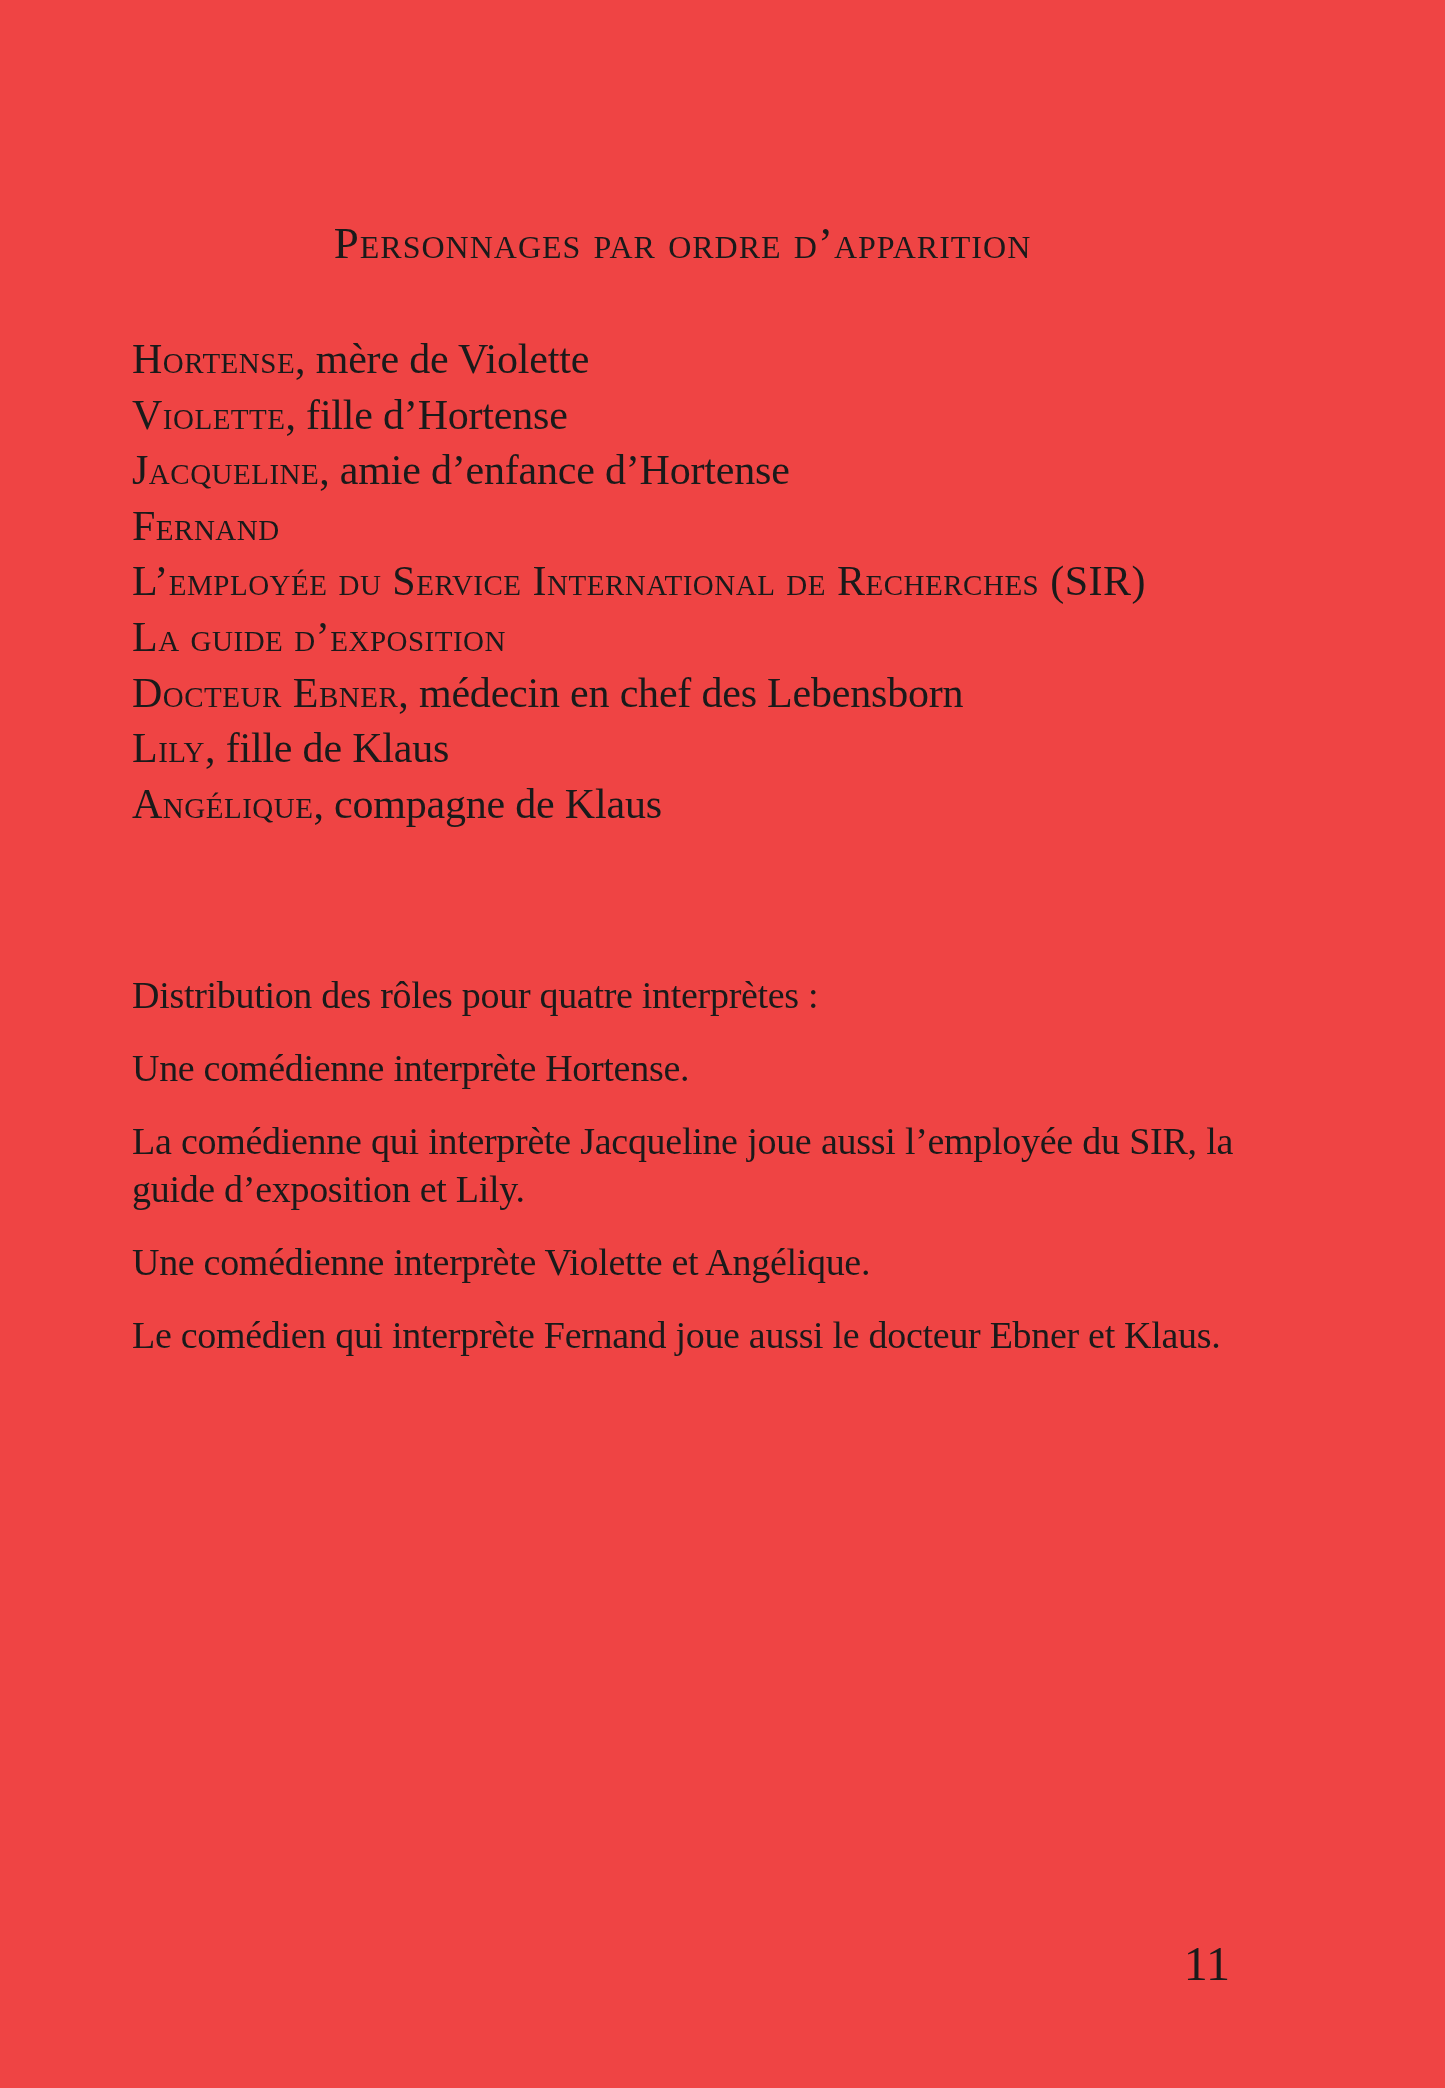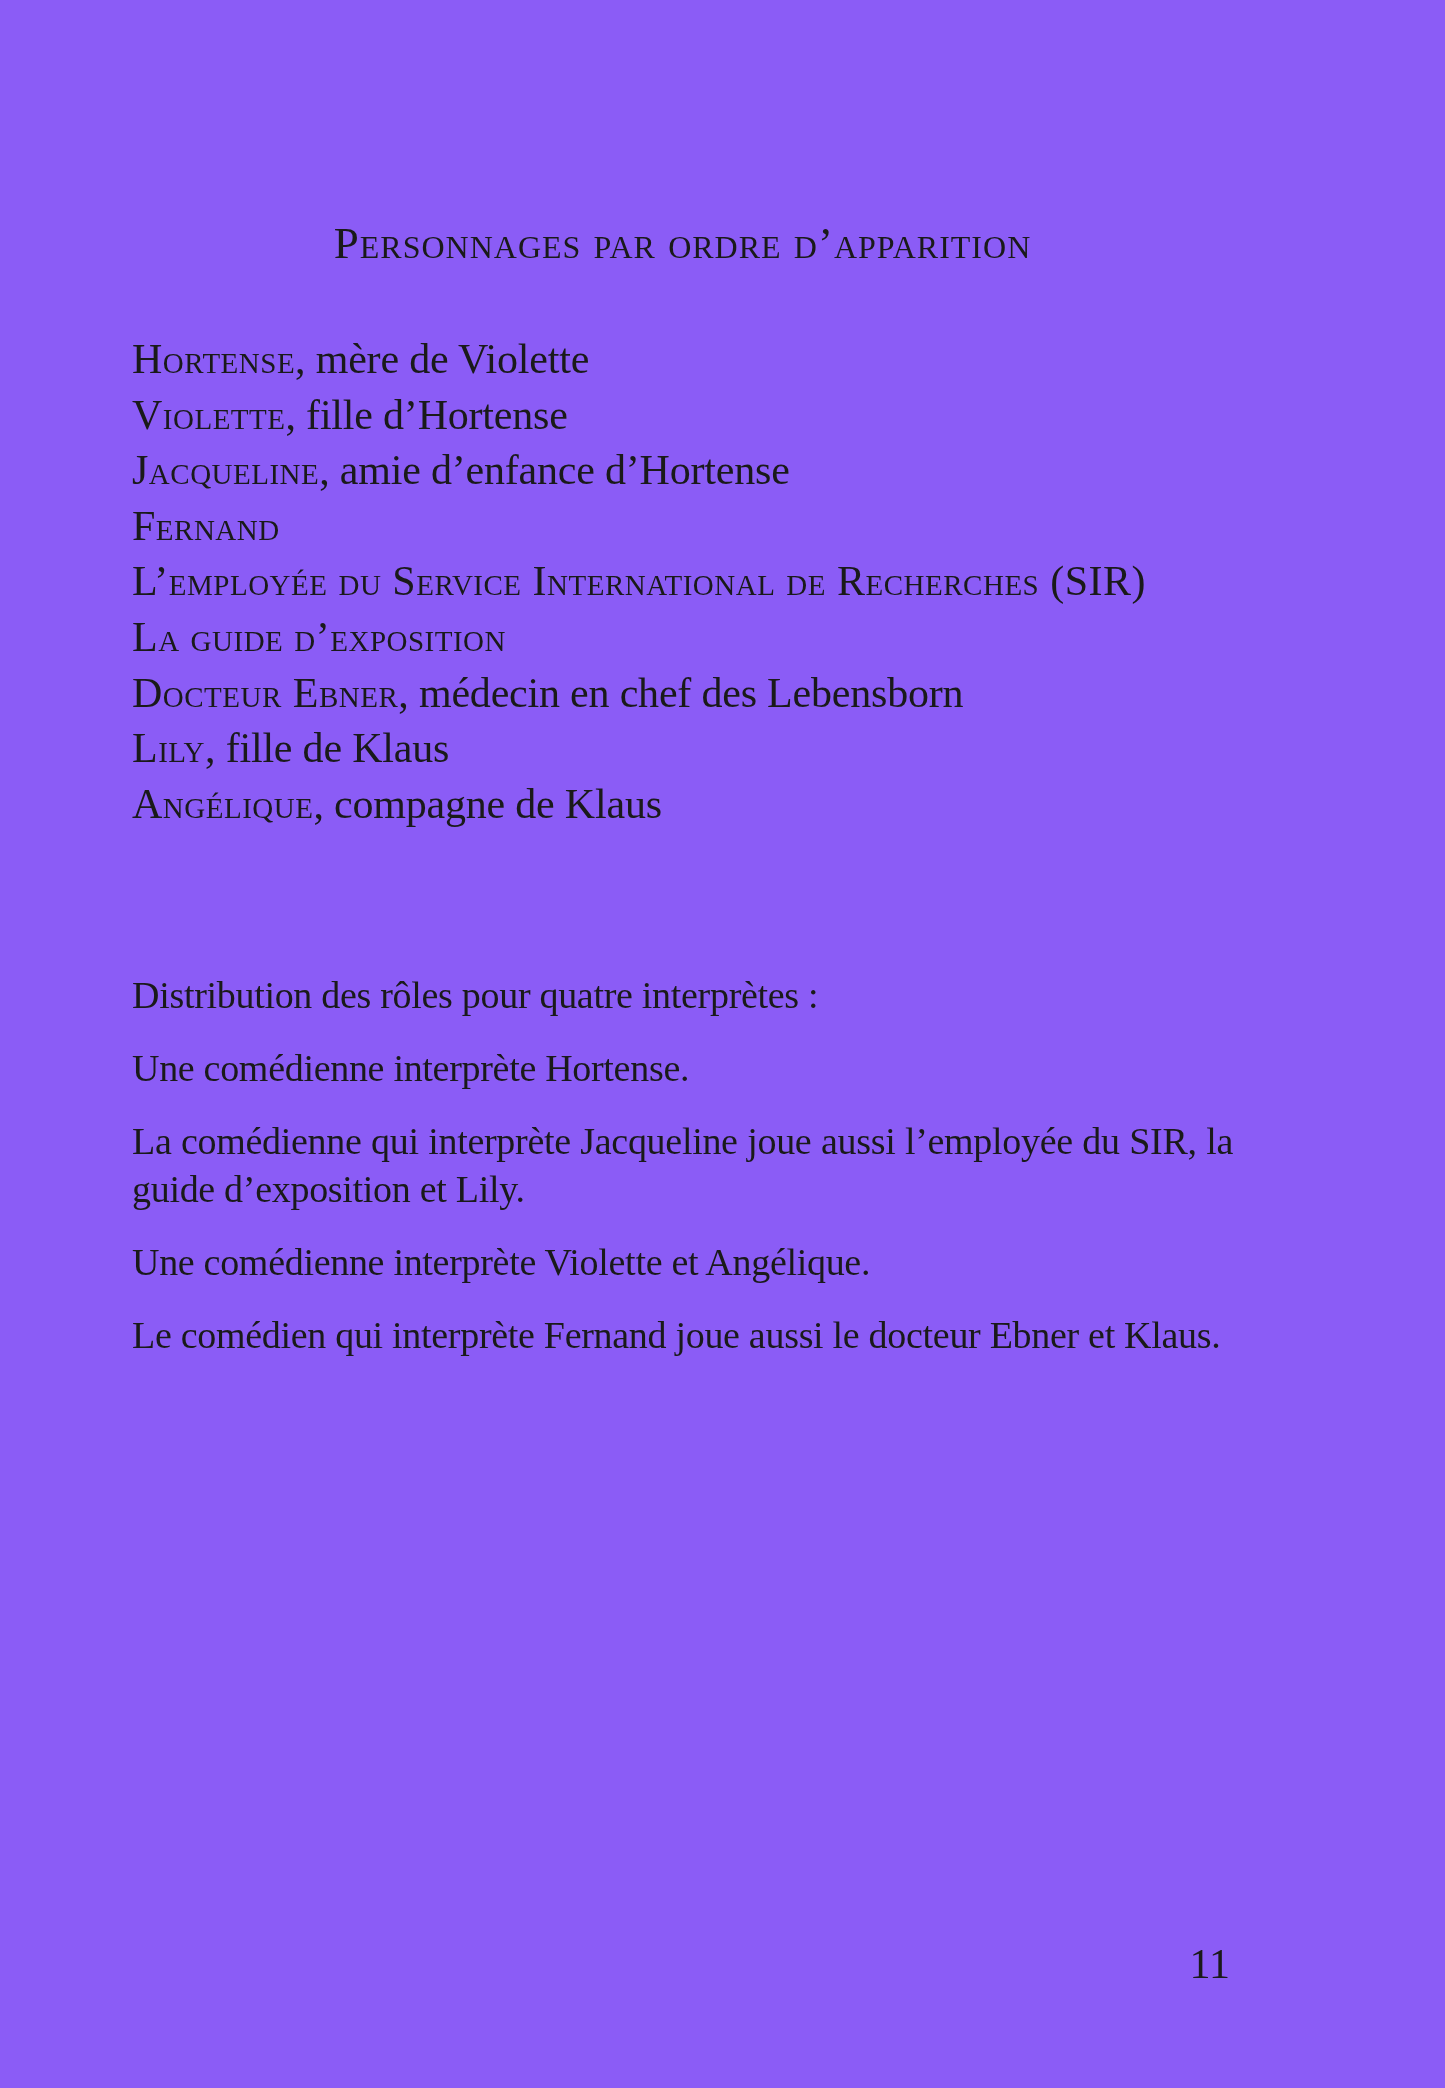--- a/index.html
+++ b/index.html
@@ -4,21 +4,21 @@
 <style>
   html, body {
     margin: 0;
     padding: 0;
     background: #e8e8e8;
   }
   .page {
     position: relative;
     width: 1445px;
     height: 2088px;
-    background: #8b5cf6;
+    background: #ef4444;
     overflow: hidden;
     font-family: "Liberation Serif", serif;
     color: #1a1a1a;
   }
   .text-block {
     position: absolute;
     left: 132px;
     top: 0;
     width: 1101px;
   }
@@ -59,21 +59,21 @@
     text-align: justify;
     letter-spacing: -0.3px;
   }
   .distribution p:first-child {
     margin-top: 0;
   }
   .page-number {
     position: absolute;
     top: 1943px;
     right: 215px;
-    font-size: 42px;
+    font-size: 48px;
     line-height: 42px;
   }
 </style>
 </head>
 <body>
 
 <div class="page">
   <div class="text-block">
 
     <h1 class="page-title">Personnages par ordre d’apparition</h1>

